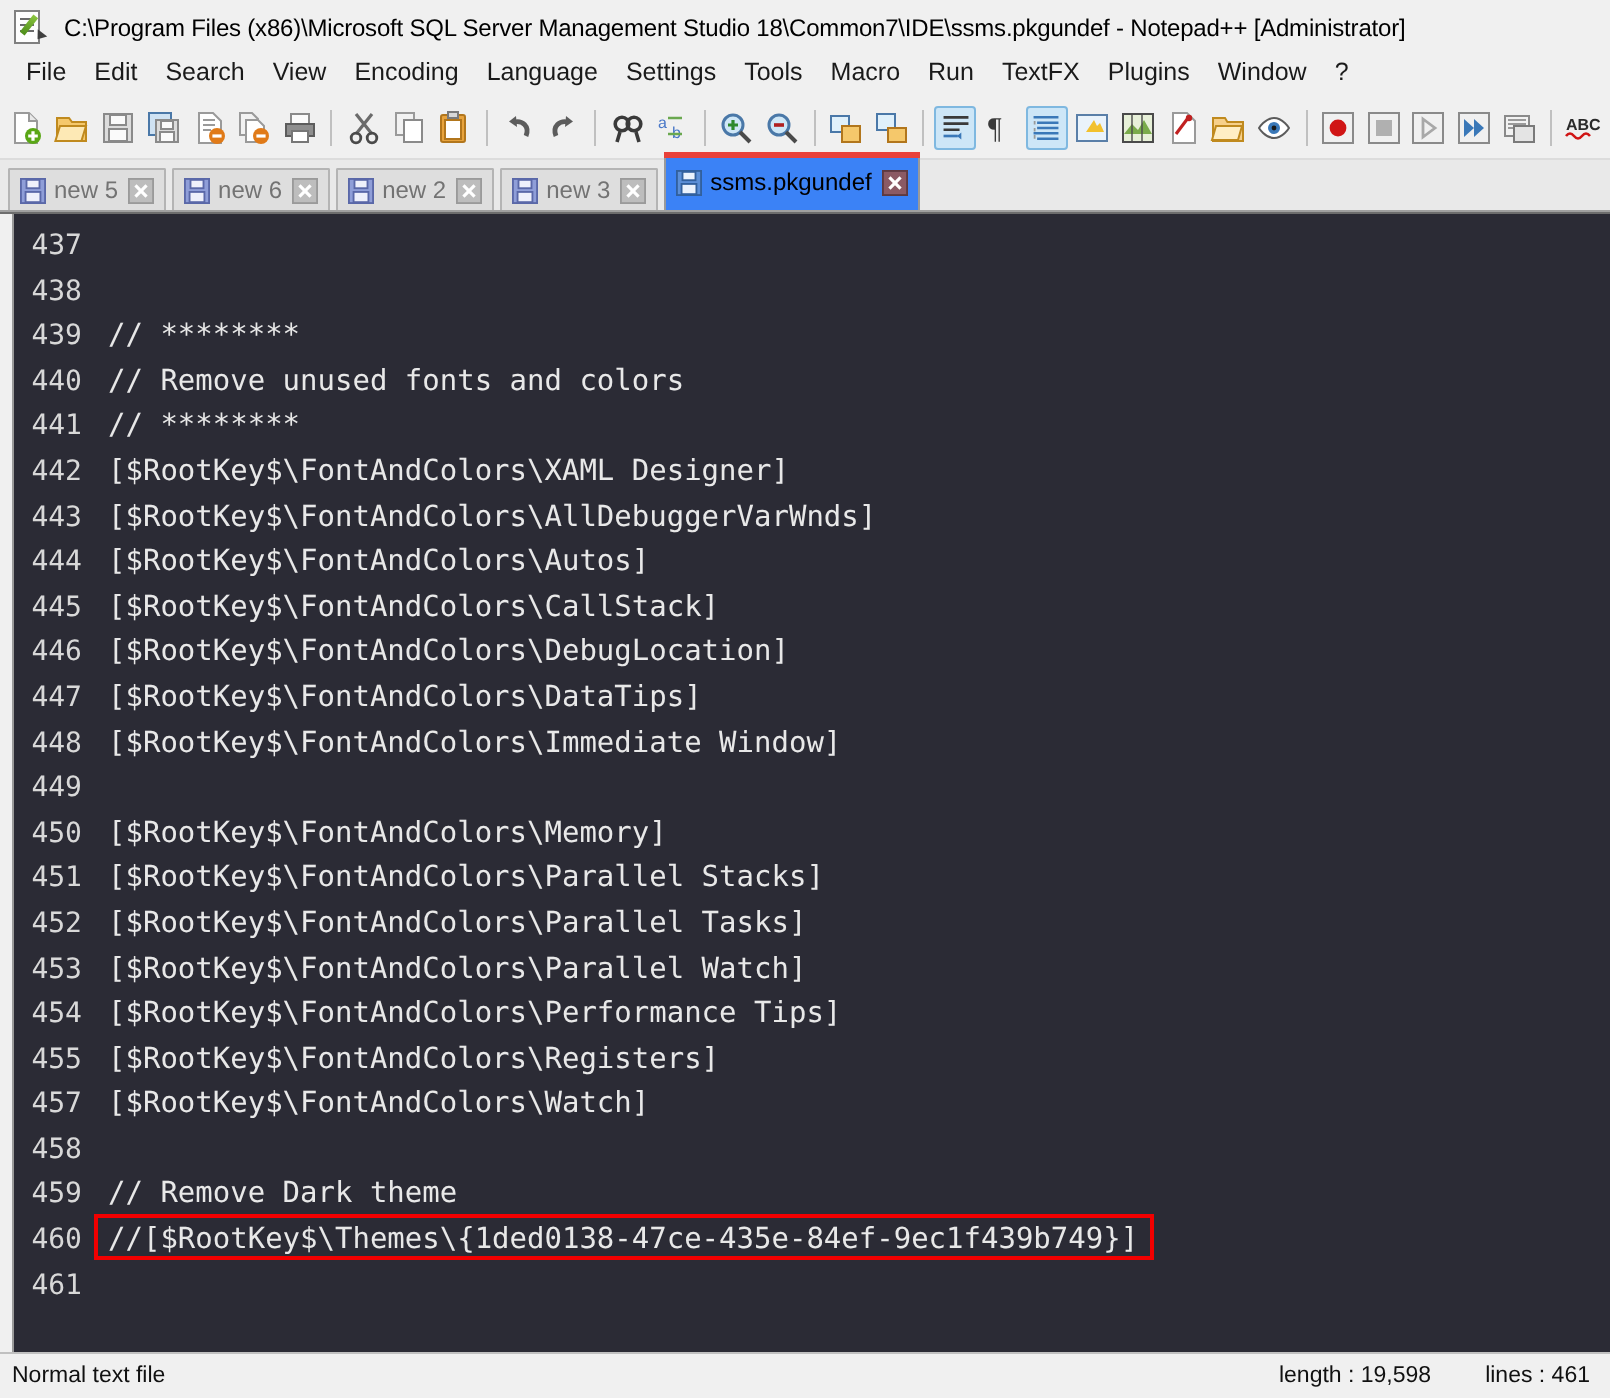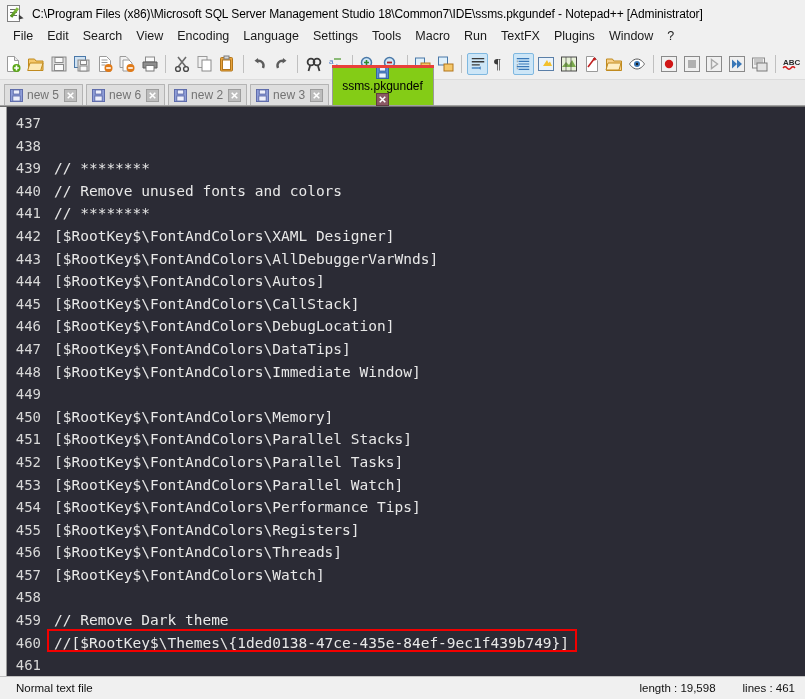--- a/index.html
+++ b/index.html
@@ -128,26 +128,25 @@
     background: #dedede;
     border: 1px solid #b4b4b4;
     border-bottom: none;
     box-sizing: border-box;
     font-size: 12px;
     color: #737373;
     position: relative;
     border-radius: 1px 1px 0 0;
   }
   .tab.active {
-    background: #84cc16;
+    background: #3b82f6;
     color: #000000;
-    height: 40px;
+    height: 29px;
     border-color: #9a9a9a;
     padding: 0 5px;
-    flex-direction: column;
   }
   .tab.active:before {
     content: "";
     position: absolute;
     left: -1px; right: -1px; top: -1px;
     height: 3px;
     background: #e8413a;
   }
   .tab-label { margin: 0 5px 0 4px; white-space: nowrap; }
   .tab-save {
@@ -222,21 +221,21 @@
   .statusbar {
     height: 22px;
     background: #f0f0f0;
     border-top: 1px solid #c0c0c0;
     display: flex; align-items: center;
     flex: 0 0 auto;
     font-size: 11.5px;
     color: #111;
     position: relative;
   }
-  .status-left { padding-left: 16px; white-space: nowrap; }
+  .status-left { padding-left: 6px; white-space: nowrap; }
   .status-right {
     margin-left: auto;
     display: flex;
     padding-right: 10px;
   }
   .status-right span { margin-left: 27px; white-space: nowrap; }
 </style>
 </head>
 <body>
 
@@ -650,24 +649,20 @@
       </div>
       <div class="code-line">
         <span class="gutter">454</span>
         <span class="code-text">[$RootKey$\FontAndColors\Performance Tips]</span>
       </div>
       <div class="code-line">
         <span class="gutter">455</span>
         <span class="code-text">[$RootKey$\FontAndColors\Registers]</span>
       </div>
       <div class="code-line">
-        <span class="gutter">456</span>
-        <span class="code-text">[$RootKey$\FontAndColors\Threads]</span>
-      </div>
-      <div class="code-line">
         <span class="gutter">457</span>
         <span class="code-text">[$RootKey$\FontAndColors\Watch]</span>
       </div>
       <div class="code-line">
         <span class="gutter">458</span>
         <span class="code-text"></span>
       </div>
       <div class="code-line">
         <span class="gutter">459</span>
         <span class="code-text">// Remove Dark theme</span>

